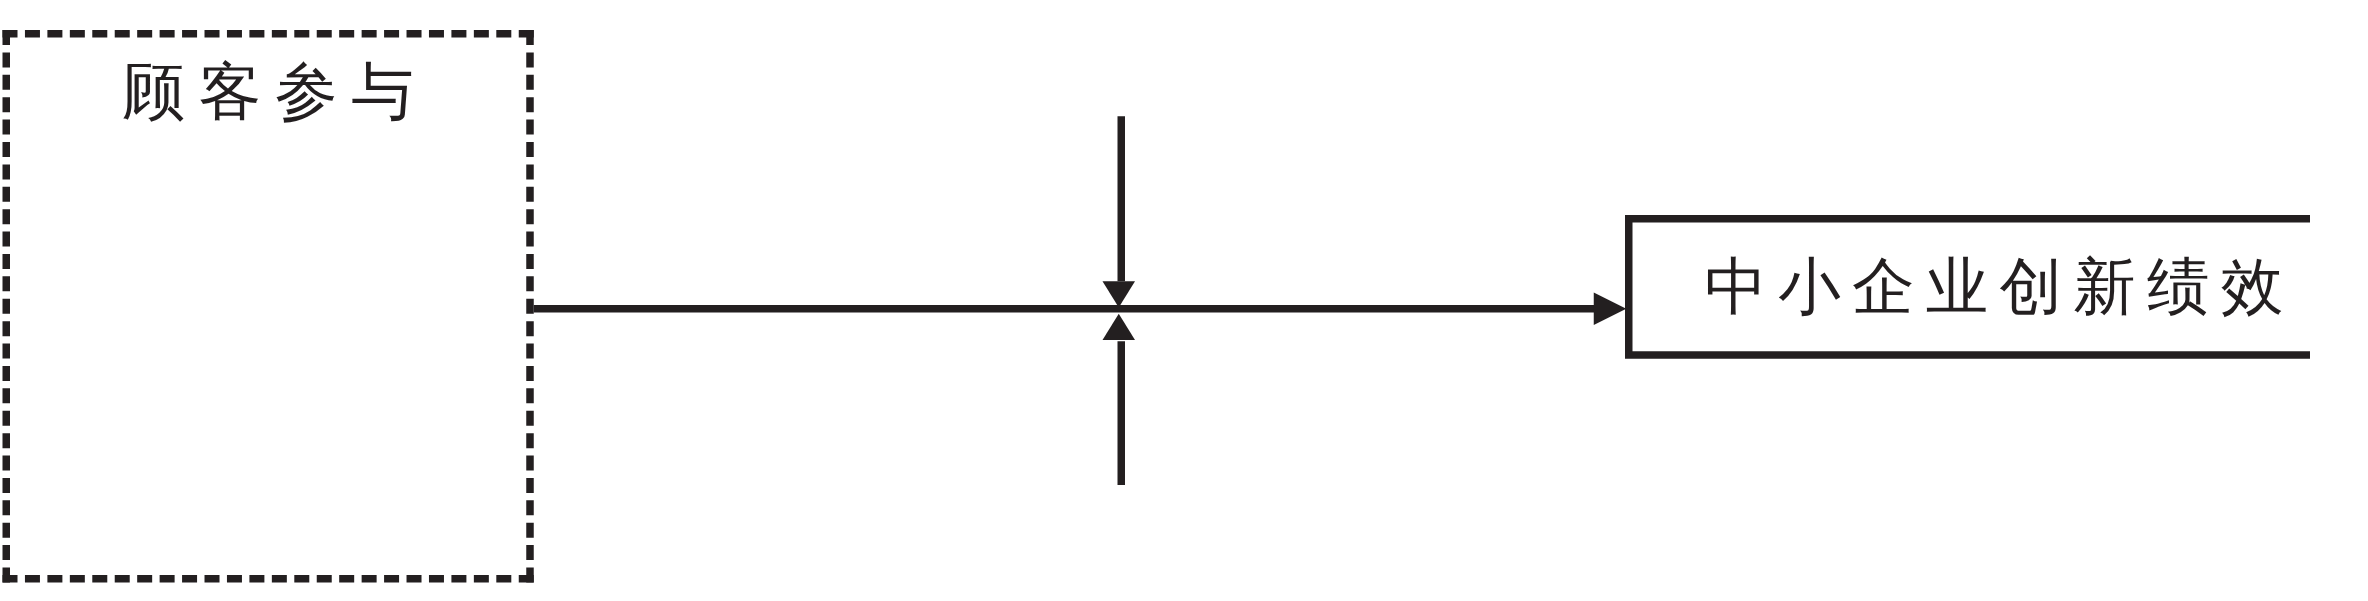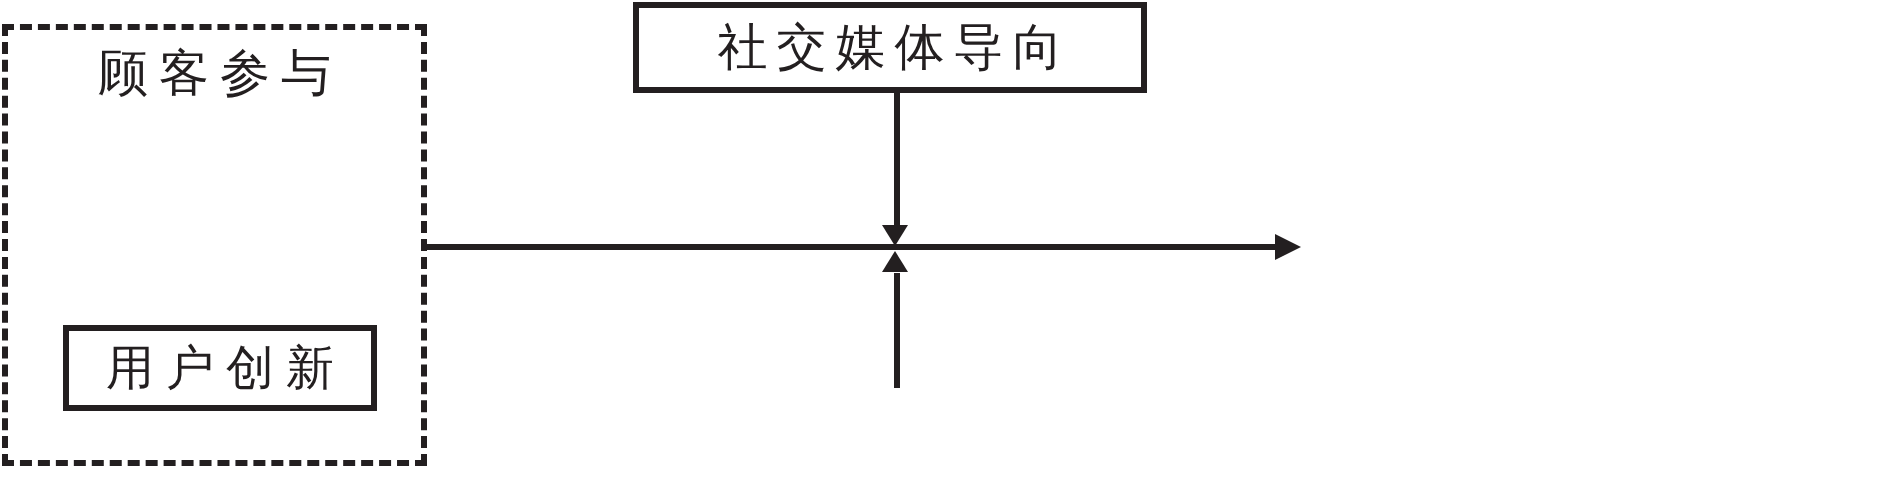--- a/index.html
+++ b/index.html
@@ -98,23 +98,22 @@
     border-bottom: 21px solid #231f20;
   }
 </style>
 </head>
 <body>
 
 <div class="canvas">
 
   <div class="group-box"></div>
   <div class="group-title">顾客参与</div>
-  <div class="dim-box dim-3">用户创新</div>
 
-  <div class="node top-box">社交媒体导向</div>
+  <div class="node right-box">中小企业创新绩效</div>
 
   <div class="h-line"></div>
   <div class="tri tri-right"></div>
 
   <div class="v-line v-top"></div>
   <div class="tri tri-down"></div>
 
   <div class="v-line v-bottom"></div>
   <div class="tri tri-up"></div>
 

